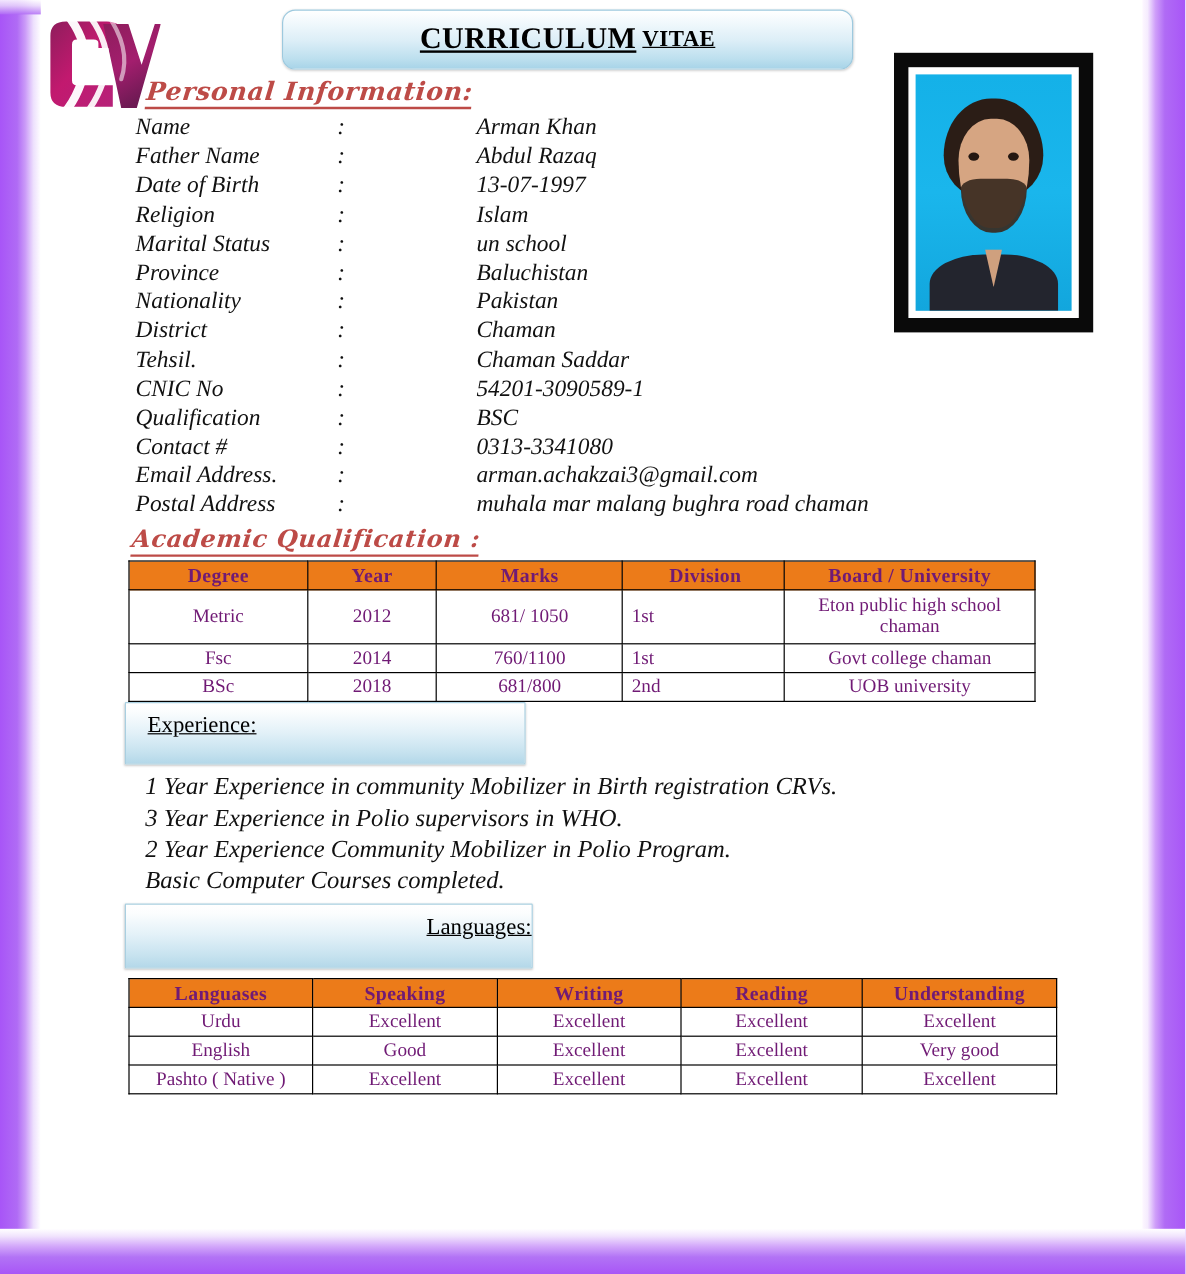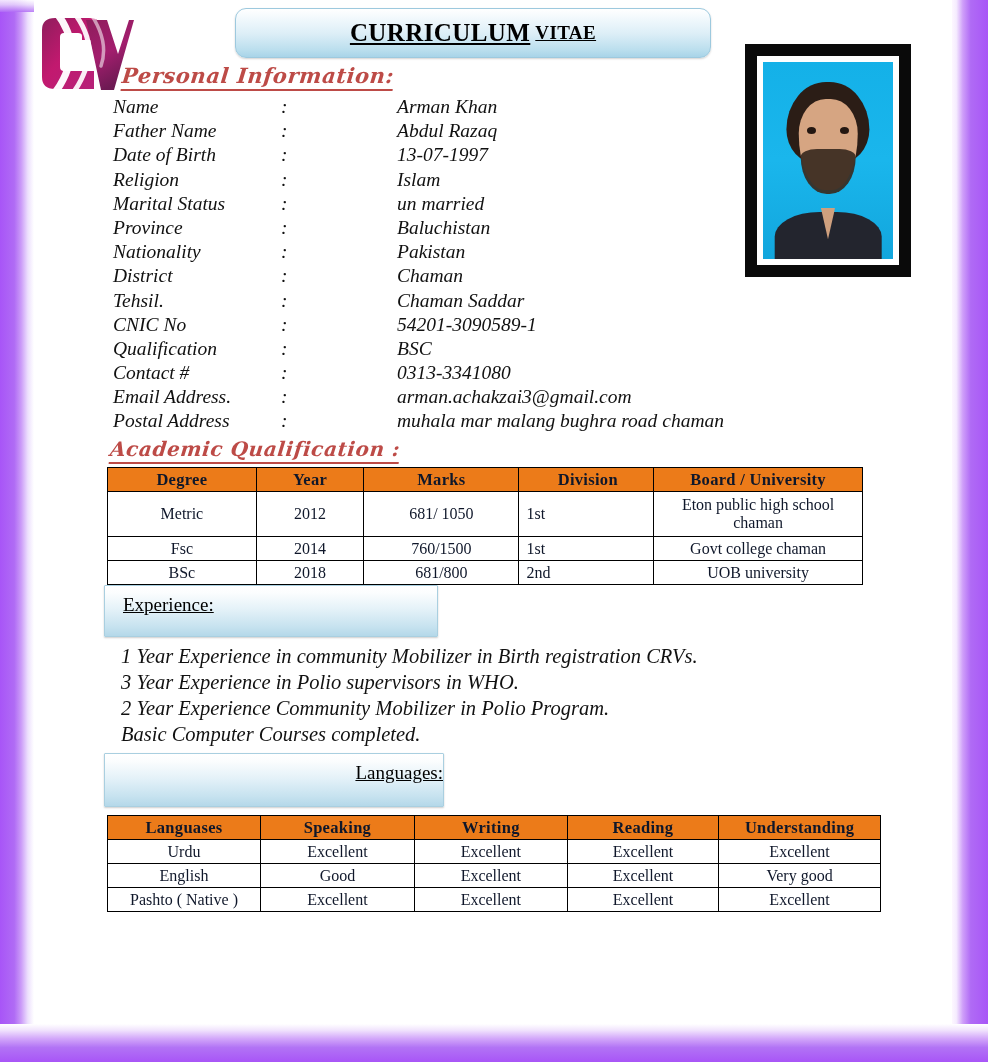--- a/index.html
+++ b/index.html
@@ -182,21 +182,21 @@
     width: 11%; height: 16%;
     background: #cfa07e;
     clip-path: polygon(50% 100%, 0 0, 100% 0);
   }
 
   
   .dtable {
     position: absolute;
     border-collapse: collapse;
     font-size: 16px;
-    color: #0f172a;
+    color: #701a75;
   }
   .dtable th, .dtable td {
     border: 1px solid #000000;
     text-align: center;
     padding: 1px 4px;
   }
   .dtable thead th {
     background: #ec7b19;
     font-weight: bold;
     font-size: 16.5px;
@@ -317,21 +317,21 @@
           <td class="pi-value">13-07-1997</td>
         </tr>
         <tr>
           <td class="pi-label">Religion</td>
           <td class="pi-colon">:</td>
           <td class="pi-value">Islam</td>
         </tr>
         <tr>
           <td class="pi-label">Marital Status</td>
           <td class="pi-colon">:</td>
-          <td class="pi-value">un married</td>
+          <td class="pi-value">un school</td>
         </tr>
         <tr>
           <td class="pi-label">Province</td>
           <td class="pi-colon">:</td>
           <td class="pi-value">Baluchistan</td>
         </tr>
         <tr>
           <td class="pi-label">Nationality</td>
           <td class="pi-colon">:</td>
           <td class="pi-value">Pakistan</td>
@@ -404,21 +404,21 @@
         <tr>
           <td class="c-degree">Metric</td>
           <td class="c-year">2012</td>
           <td class="c-marks">681/ 1050</td>
           <td class="c-division">1st</td>
           <td class="c-board">Eton public  high school chaman</td>
         </tr>
         <tr>
           <td class="c-degree">Fsc</td>
           <td class="c-year">2014</td>
-          <td class="c-marks">760/1500</td>
+          <td class="c-marks">760/1100</td>
           <td class="c-division">1st</td>
           <td class="c-board">Govt college chaman</td>
         </tr>
         <tr>
           <td class="c-degree">BSc</td>
           <td class="c-year">2018</td>
           <td class="c-marks">681/800</td>
           <td class="c-division">2nd</td>
           <td class="c-board">UOB university</td>
         </tr>

